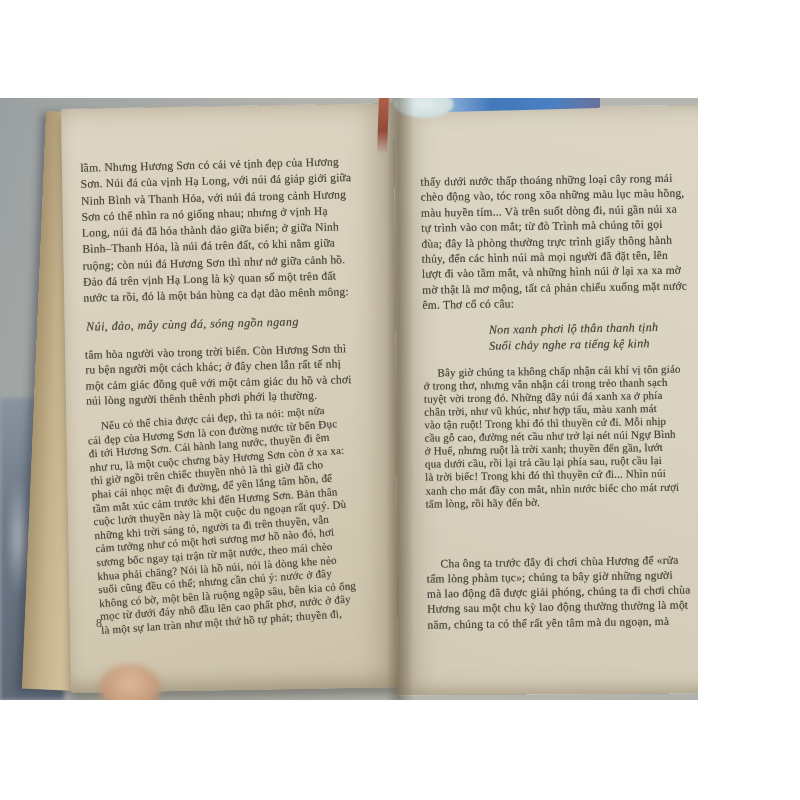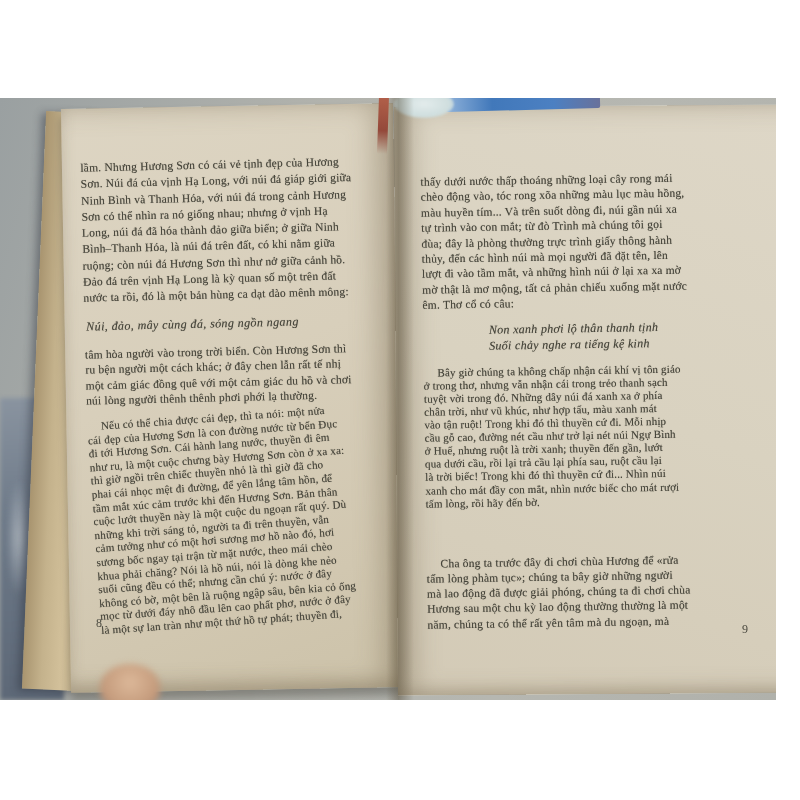--- a/index.html
+++ b/index.html
@@ -2,21 +2,21 @@
 <html><head>
 <meta charset="utf-8">
 <style>
   html,body{margin:0;padding:0;}
   body{
     width:800px;height:800px;background:#ffffff;position:relative;overflow:hidden;
     font-family:"Liberation Serif","DejaVu Serif",serif;
   }
   
   .photo{
-    position:absolute;left:0;top:98px;width:776px;height:602px;overflow:hidden;
+    position:absolute;left:0;top:98px;width:698px;height:602px;overflow:hidden;
     background:linear-gradient(105deg,#9aa0a1 0%,#b2b3ad 35%,#b6b7b1 70%,#b0b1ab 100%);
   }
   .surface-dark-left{
     position:absolute;left:0;top:300px;width:64px;height:302px;
     background:linear-gradient(175deg,#8a94a0 0%,#6d7988 40%,#5d6877 100%);
     filter:blur(2px);
   }
   .surface-streak{
     position:absolute;left:6px;top:380px;width:26px;height:120px;
     background:radial-gradient(ellipse at center,rgba(220,225,228,.55),rgba(220,225,228,0) 70%);

